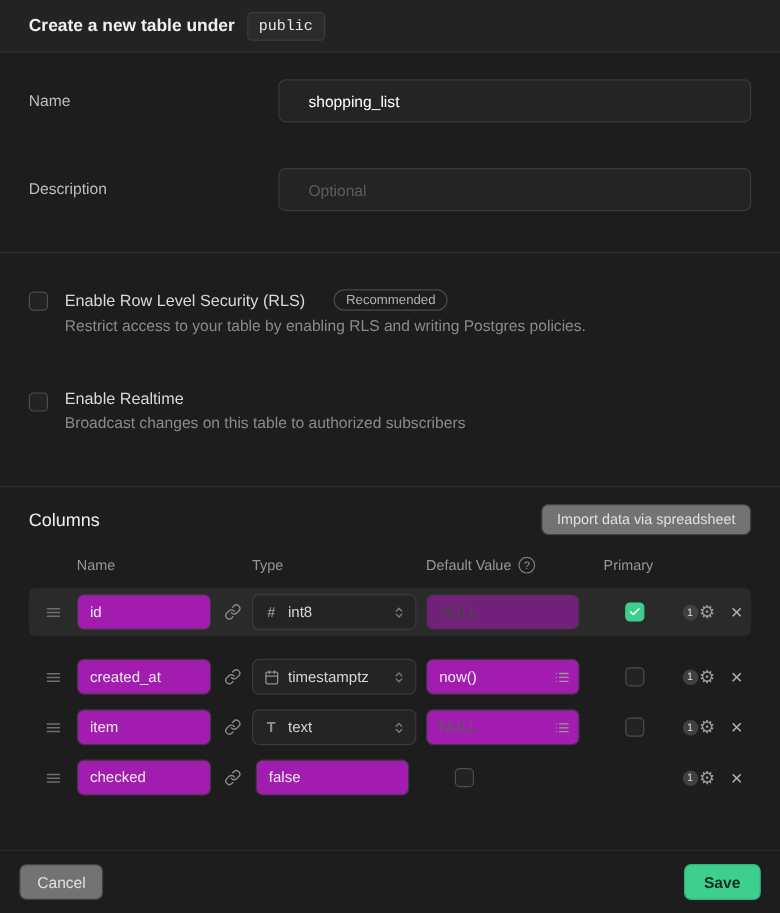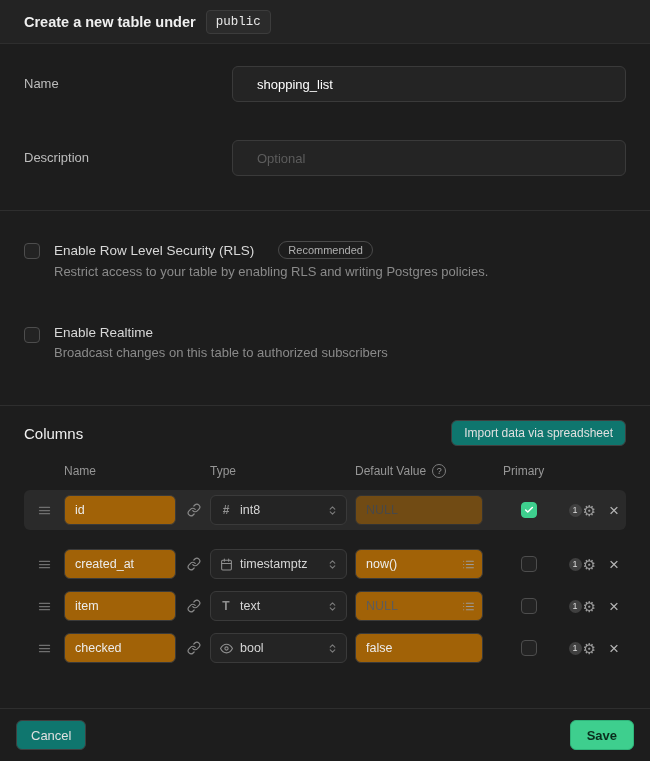--- a/index.html
+++ b/index.html
@@ -61,21 +61,21 @@
     font-size:11px; color:#b0b0b0; padding:2px 9px;
   }
   .toggle-desc { color:#8a8a8a; font-size:13px; line-height:17.5px; margin-top:4px; }
 
   
   .columns-section { padding:14px 24px 0; flex:1; }
   .columns-head { display:flex; align-items:center; justify-content:space-between; margin-bottom:16px; }
   .columns-title { font-size:15px; font-weight:400; color:#f0f0f0; }
   .btn {
     display:inline-flex; align-items:center; justify-content:center;
-    background:#0f766e; border:1px solid #3f3f3f; border-radius:6px;
+    background:#737373; border:1px solid #3f3f3f; border-radius:6px;
     color:#e0e0e0; font-size:12px; cursor:pointer;
     font-family:"Liberation Sans", sans-serif;
   }
   .btn-import { height:26px; padding:0 12px; }
 
   .grid-row { display:flex; align-items:center; }
   .cell-drag { width:40px; flex:0 0 40px; display:flex; justify-content:center; color:#6f6f6f; }
   .cell-name { width:112px; flex:0 0 112px; }
   .cell-link { width:22px; flex:0 0 22px; margin-left:7px; display:flex; justify-content:center; }
   .cell-type { width:137px; flex:0 0 137px; margin-left:5px; }
@@ -91,21 +91,21 @@
     color:#9a9a9a; font-size:9px; display:inline-flex; align-items:center; justify-content:center;
     cursor:pointer;
   }
 
   .col-row { height:36px; margin-bottom:6px; }
   .col-row.highlight {
     background:#2a2a2a; border-radius:6px; height:40px; margin-bottom:16px;
   }
   .cell-input {
     width:100%; height:30px;
-    background:#a16207; border:1px solid #3a3a3a; border-radius:6px;
+    background:#a21caf; border:1px solid #3a3a3a; border-radius:6px;
     color:#ececec; font-size:12.5px; padding:0 10px;
     font-family:"Liberation Sans", sans-serif; outline:none;
   }
   .cell-input::placeholder { color:#5c5c5c; }
   .cell-input:disabled { opacity:.6; }
   .link-btn { background:none; border:none; color:#8a8a8a; cursor:pointer; padding:2px; display:flex; }
   .type-select {
     width:100%; height:30px;
     background:#242424; border:1px solid #3a3a3a; border-radius:6px;
     display:flex; align-items:center; gap:7px; padding:0 8px; cursor:pointer;
@@ -396,37 +396,20 @@
       </div>
       <div class="cell-name"><input class="cell-input" type="text" value="checked" style=""></div>
       <div class="cell-link">
           <button class="link-btn">
         <svg width="14" height="14" viewBox="0 0 24 24" fill="none" stroke="currentColor" stroke-width="2" stroke-linecap="round" stroke-linejoin="round">
               <path d="M10 13a5 5 0 0 0 7.54.54l3-3a5 5 0 0 0-7.07-7.07l-1.72 1.71"></path>
               <path d="M14 11a5 5 0 0 0-7.54-.54l-3 3a5 5 0 0 0 7.07 7.07l1.71-1.71"></path>
             </svg>
       </button>
         </div>
-      <div class="cell-type">
-          <div class="type-select">
-        <span class="type-icon">
-              <svg width="13" height="13" viewBox="0 0 24 24" fill="none" stroke="currentColor" stroke-width="2" stroke-linecap="round" stroke-linejoin="round">
-                <path d="M1 12s4-8 11-8 11 8 11 8-4 8-11 8-11-8-11-8z"></path>
-                <circle cx="12" cy="12" r="3"></circle>
-              </svg>
-            </span>
-        <span class="type-label">bool</span>
-        <span class="chevrons">
-              <svg width="11" height="11" viewBox="0 0 24 24" fill="none" stroke="currentColor" stroke-width="2.5" stroke-linecap="round" stroke-linejoin="round">
-                <path d="m7 15 5 5 5-5"></path>
-                <path d="m7 9 5-5 5 5"></path>
-              </svg>
-            </span>
-      </div>
-        </div>
       <div class="cell-default">
           <div class="default-wrap">
         <input class="cell-input" type="text" value="false" style="">
       </div>
         </div>
       <div class="cell-primary">
           <div class="checkbox primary-check"></div>
         </div>
       <div class="cell-settings">
           <button class="settings-btn">

